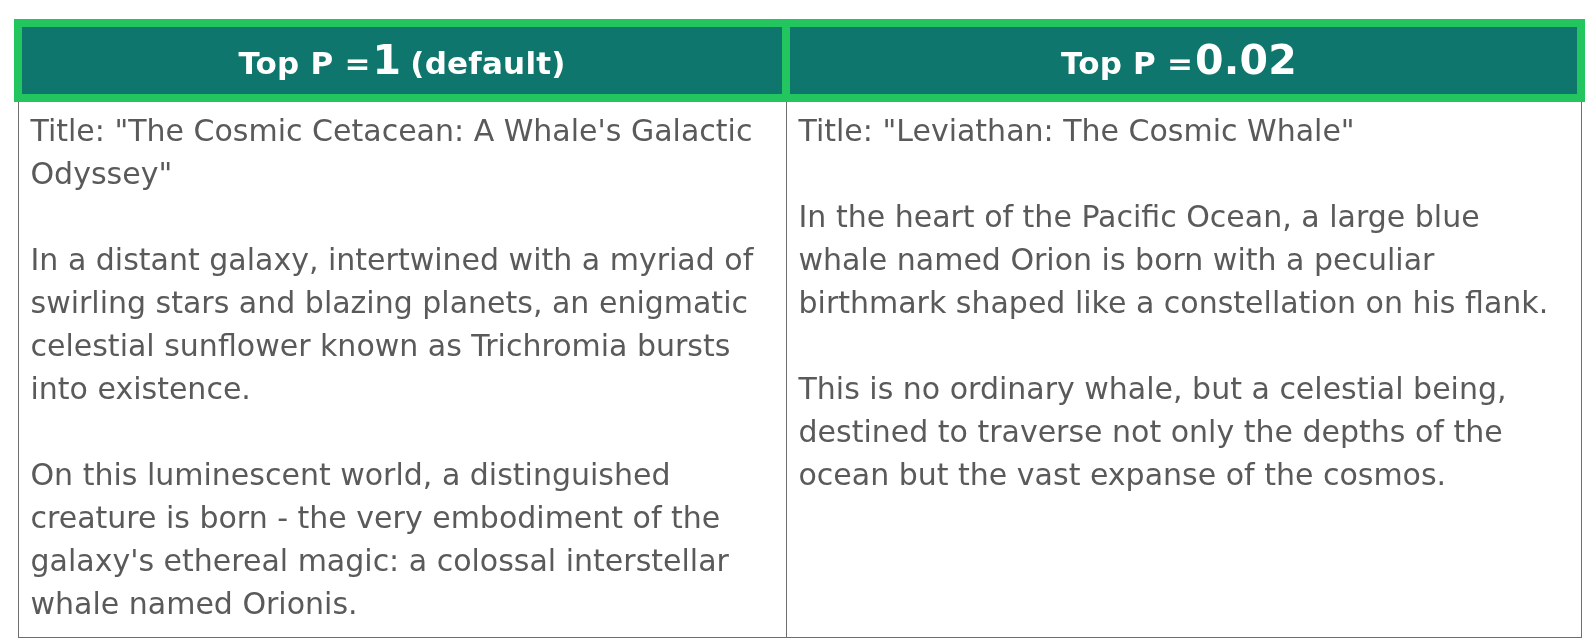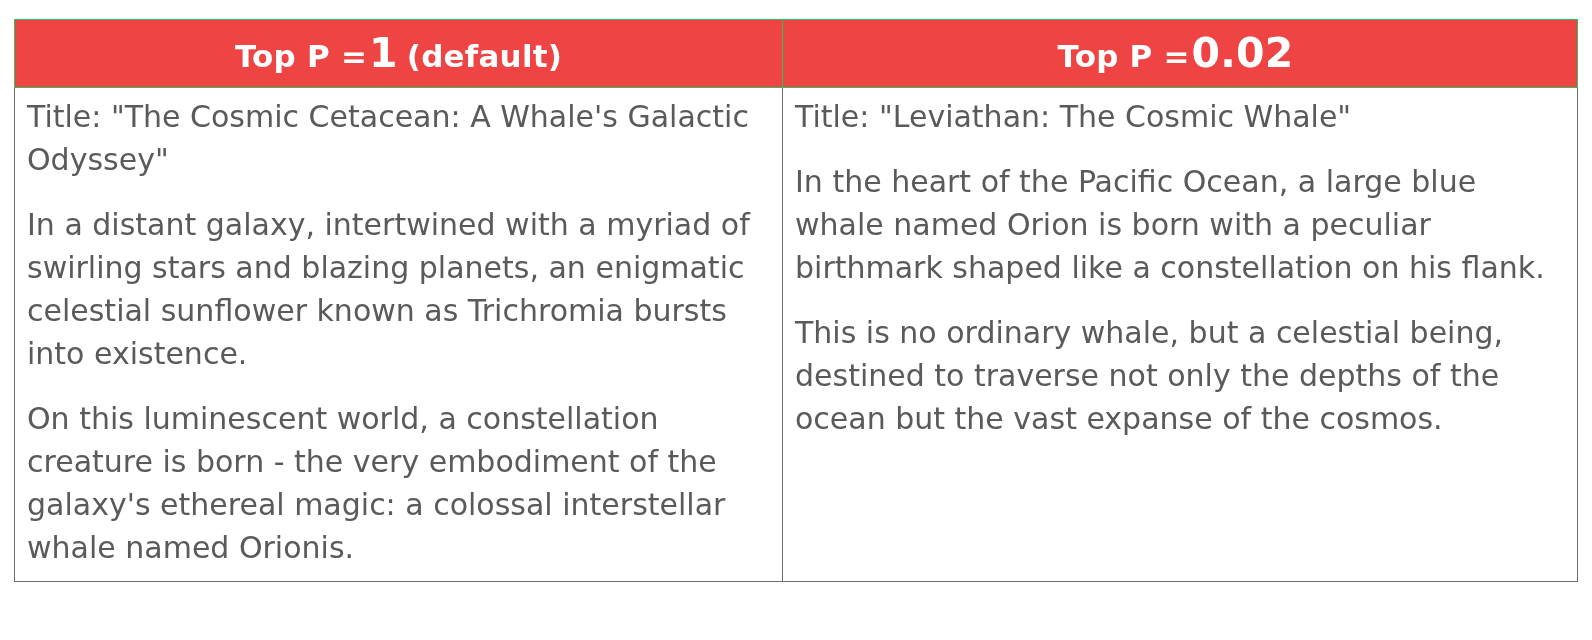--- a/index.html
+++ b/index.html
@@ -27,23 +27,23 @@
     top: 19px;
     width: 1563px;
     border-collapse: collapse;
     table-layout: fixed;
   }
 
   .comparison-table col.col-left  { width: 768px; }
   .comparison-table col.col-right { width: 795px; }
 
   th.header-cell {
-    background: #ef4444;
+    background: #0f766e;
     color: #ffffff;
-    border: 1px solid #22c55e;
+    border: 8px solid #22c55e;
     height: 67px;
     padding: 0 10px;
     text-align: center;
     vertical-align: middle;
     font-weight: bold;
     font-size: 31px;
     line-height: 1.05;
     letter-spacing: 0.2px;
     white-space: nowrap;
   }
@@ -70,21 +70,21 @@
     color: #5a5a5a;
     font-size: 30px;
     line-height: 43px;
     font-weight: 400;
   }
 
   td.body-cell .para {
     margin: 0;
   }
   td.body-cell .para + .para {
-    margin-top: 22px;
+    margin-top: 43px;
   }
 
   .cell-text {
     display: block;
     white-space: pre-line;
   }
 </style>
 </head>
 <body>
 
@@ -107,21 +107,21 @@
     <tbody>
       <tr>
         <td class="body-cell">
           <p class="para">
               <span class="cell-text">Title: "The Cosmic Cetacean: A Whale's Galactic Odyssey"</span>
             </p>
           <p class="para">
               <span class="cell-text">In a distant galaxy, intertwined with a myriad of swirling stars and blazing planets, an enigmatic celestial sunflower known as Trichromia bursts into existence.</span>
             </p>
           <p class="para">
-              <span class="cell-text">On this luminescent world, a constellation creature is born - the very embodiment of the galaxy's ethereal magic: a colossal interstellar whale named Orionis.</span>
+              <span class="cell-text">On this luminescent world, a distinguished creature is born - the very embodiment of the galaxy's ethereal magic: a colossal interstellar whale named Orionis.</span>
             </p>
         </td>
         <td class="body-cell">
           <p class="para">
               <span class="cell-text">Title: "Leviathan: The Cosmic Whale"</span>
             </p>
           <p class="para">
               <span class="cell-text">In the heart of the Pacific Ocean, a large blue whale named Orion is born with a peculiar birthmark shaped like a constellation on his flank.</span>
             </p>
           <p class="para">

